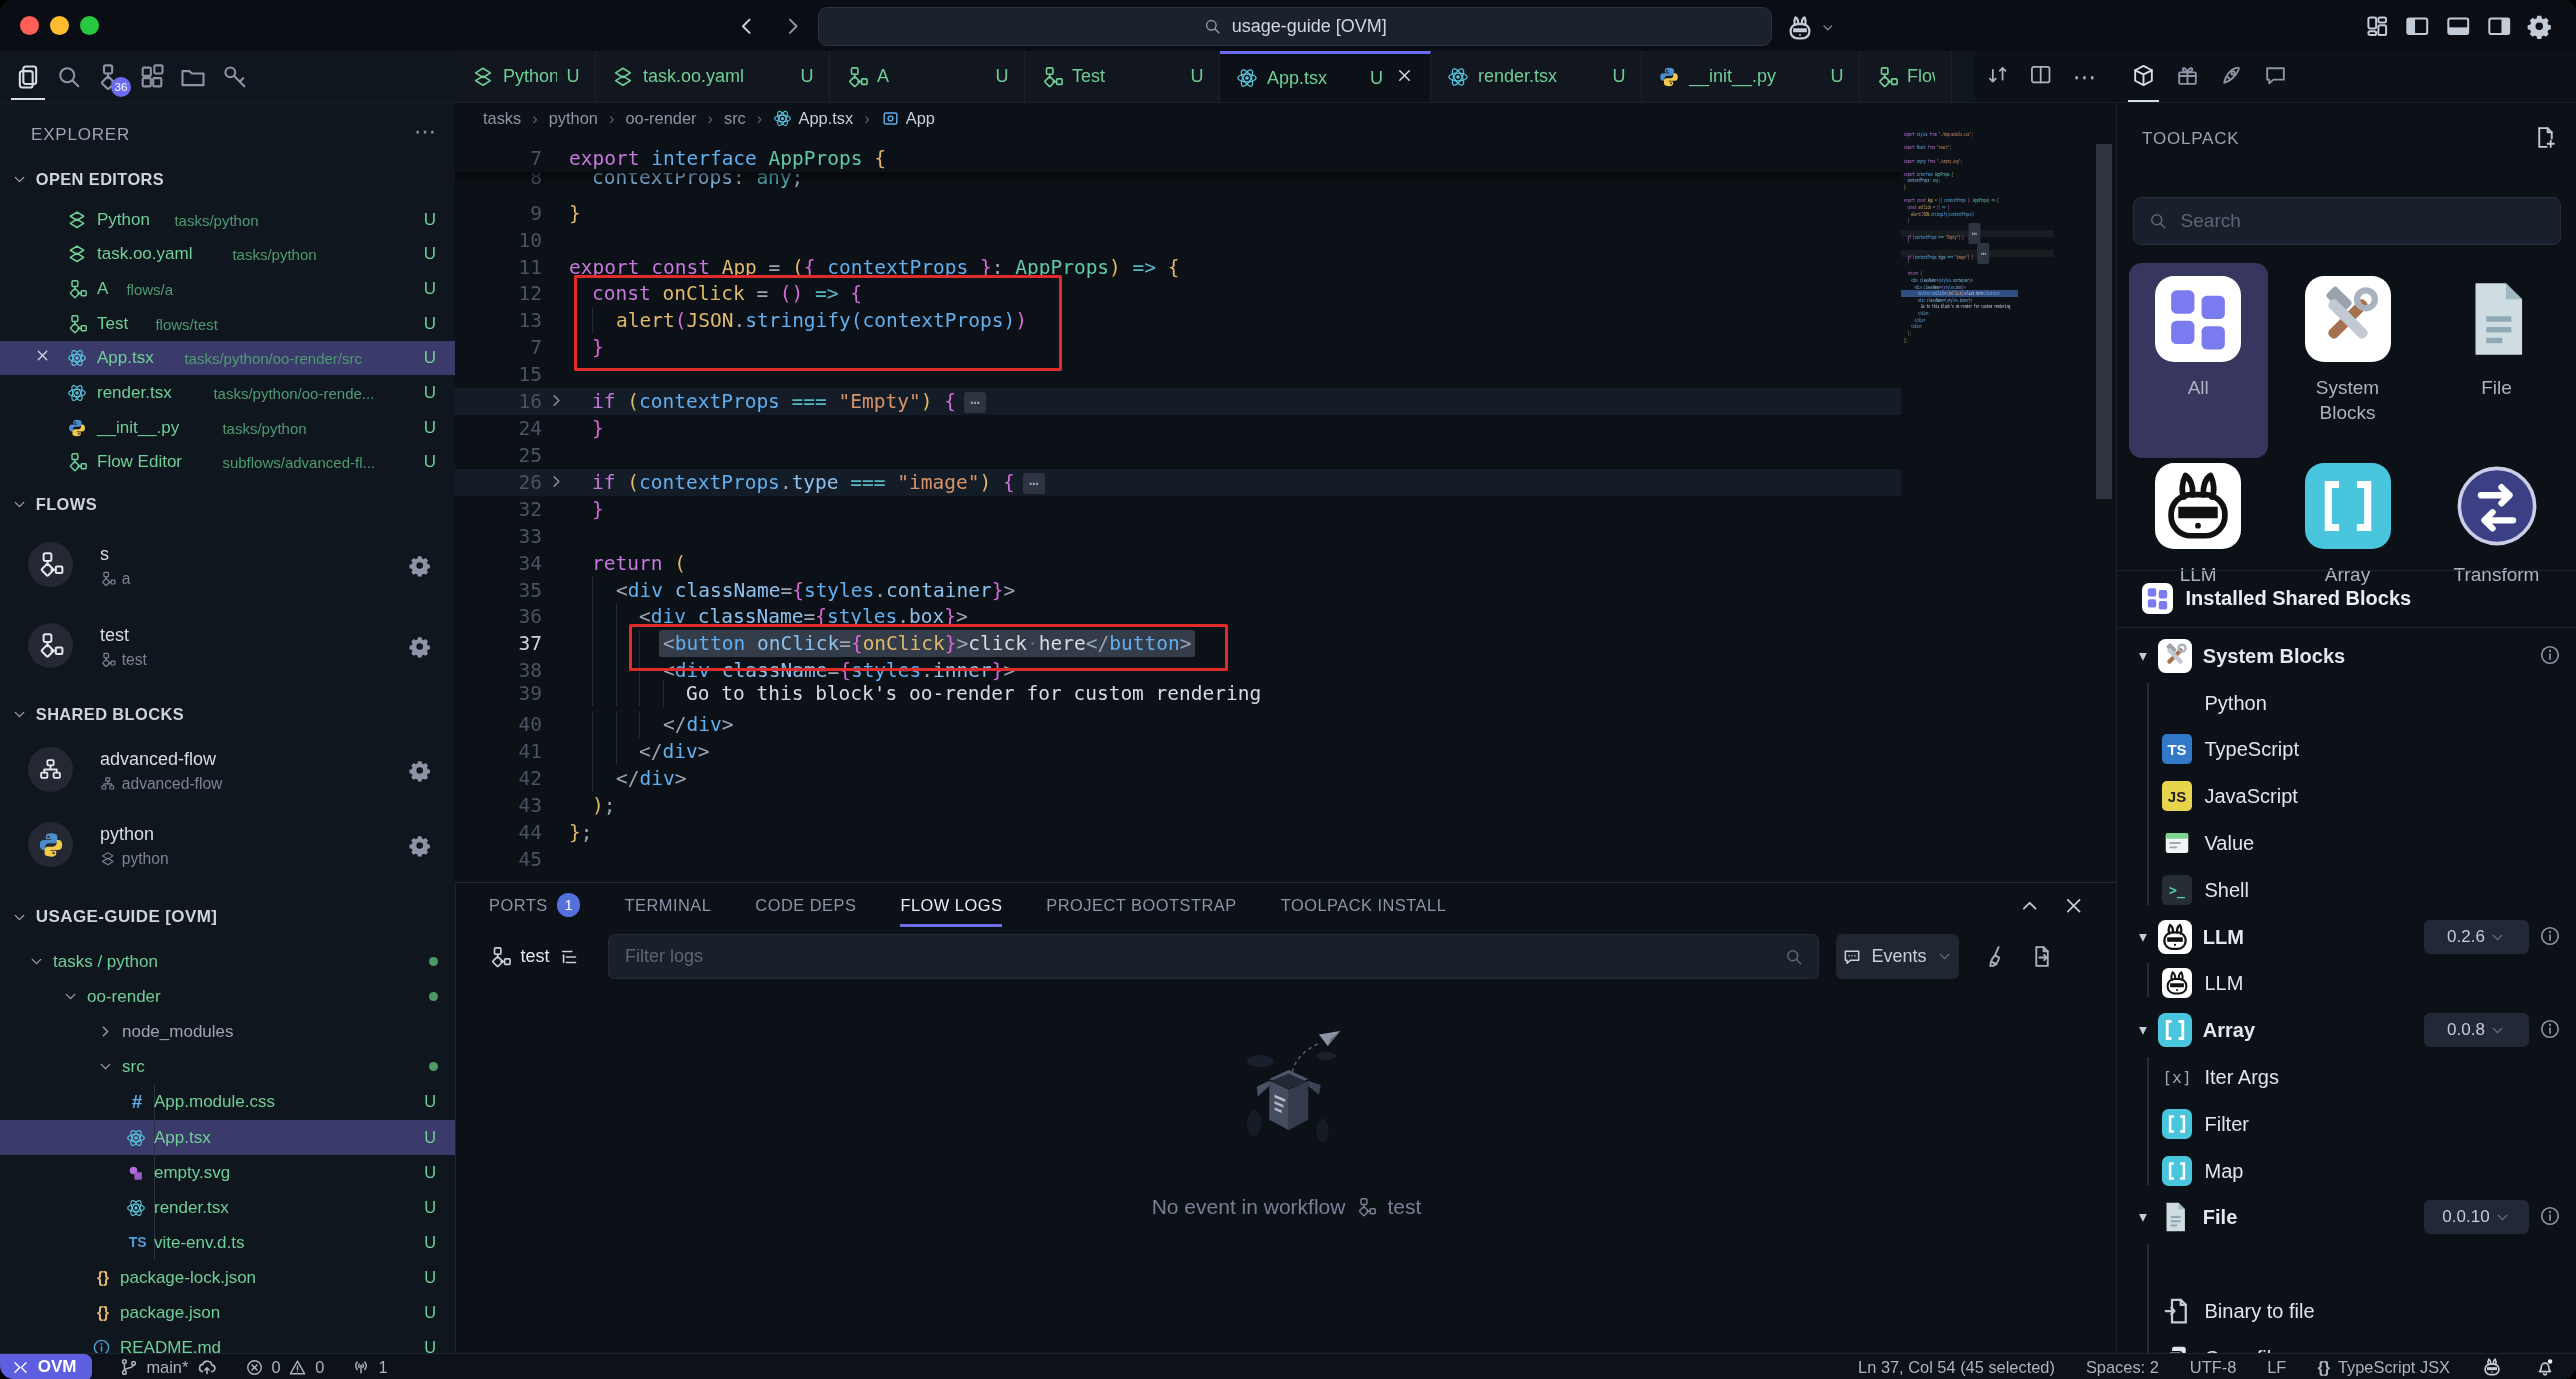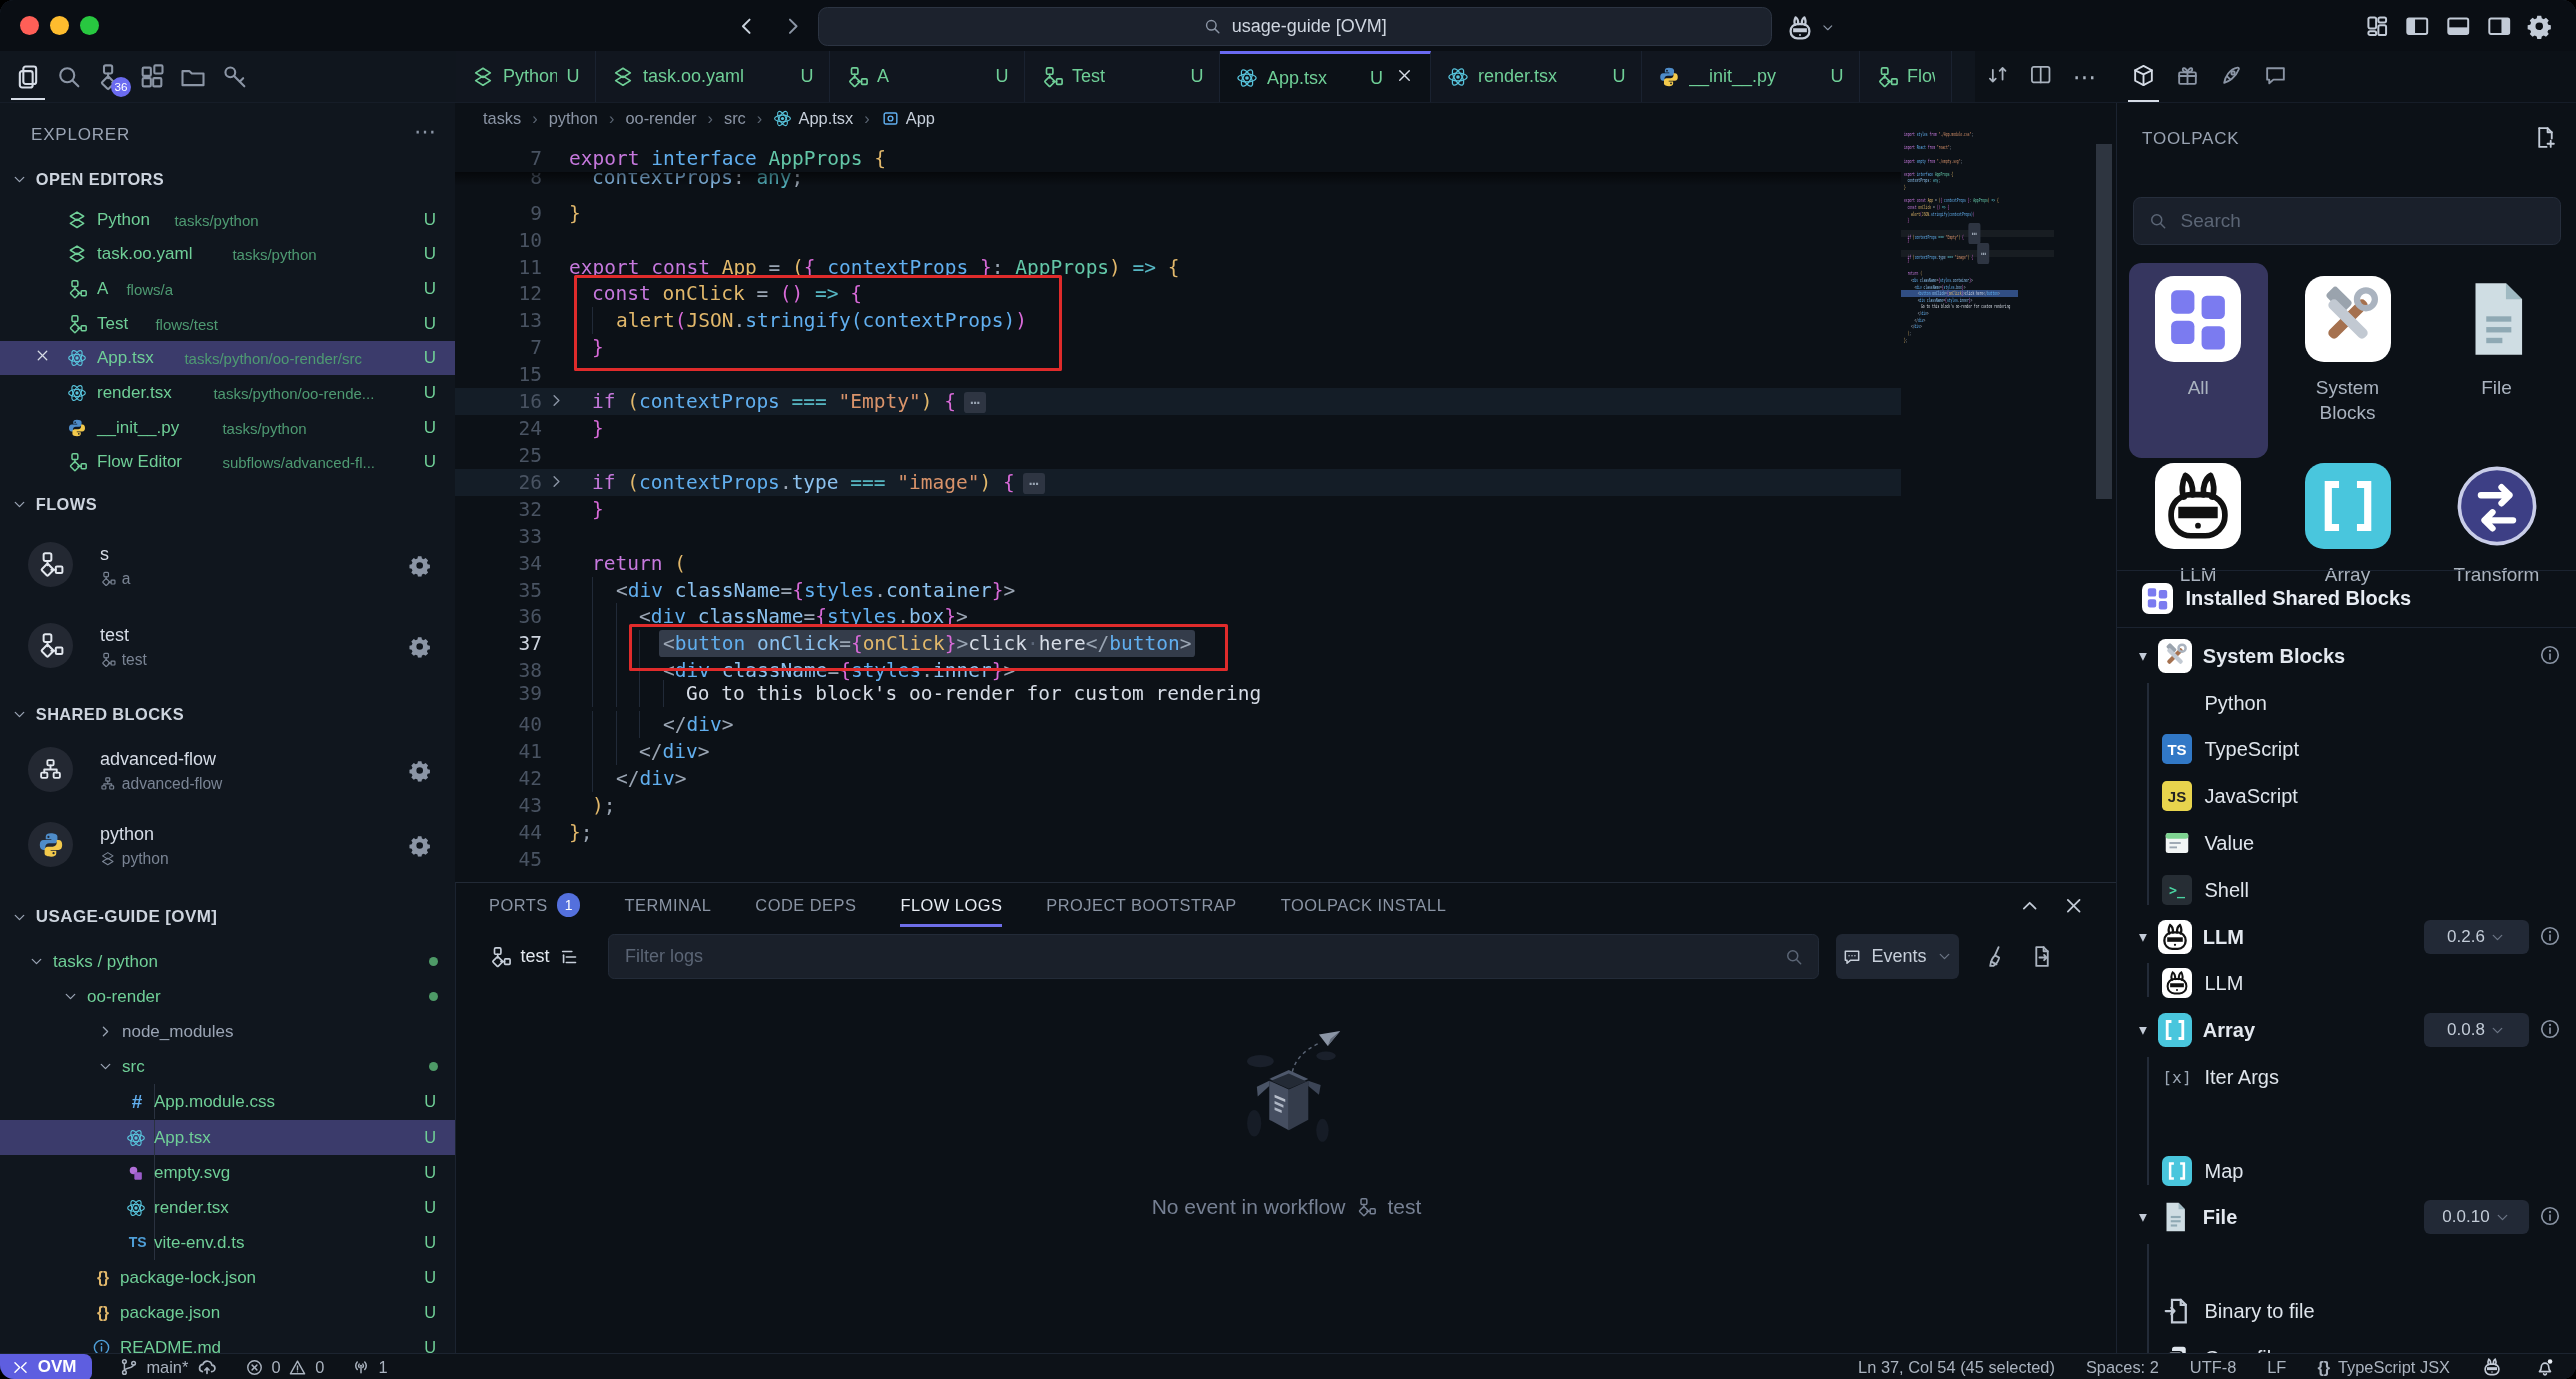--- a/index.html
+++ b/index.html
@@ -1094,20 +1094,30 @@
               <circle cx="12" cy="12" r="9"></circle>
               <line x1="12" y1="11" x2="12" y2="16.5"></line>
               <circle cx="12" cy="7.5" r="1.2" fill="currentColor" stroke="none"></circle>
             </svg>
           </span></div>
       </div>
       <div class="grow" style="top: 951px;">
         <span class="ic" style="width: 30px; height: 30px; color: rgb(154, 165, 179); font-family: &quot;DejaVu Sans Mono&quot;, monospace; font-size: 16.3px; margin-left: 45px;">[x]</span>
         <div class="iname">Iter Args</div>
       </div>
+      <div class="grow" style="top: 998px;">
+        <span class="ic" style="width: 30px; height: 30px; background: rgb(73, 198, 221); border-radius: 6.5px; margin-left: 45px;">
+          <svg viewBox="0 0 48 48">
+            <g stroke="#fff" stroke-width="4" fill="none">
+              <path d="M19 12h-6v24h6M29 12h6v24h-6"></path>
+            </g>
+          </svg>
+        </span>
+        <div class="iname">Filter</div>
+      </div>
       <div class="grow" style="top: 1045px;">
         <span class="ic" style="width: 30px; height: 30px; background: rgb(73, 198, 221); border-radius: 6.5px; margin-left: 45px;">
           <svg viewBox="0 0 48 48">
             <g stroke="#fff" stroke-width="4" fill="none">
               <path d="M19 12h-6v24h6M29 12h6v24h-6"></path>
             </g>
           </svg>
         </span>
         <div class="iname">Map</div>
       </div>

